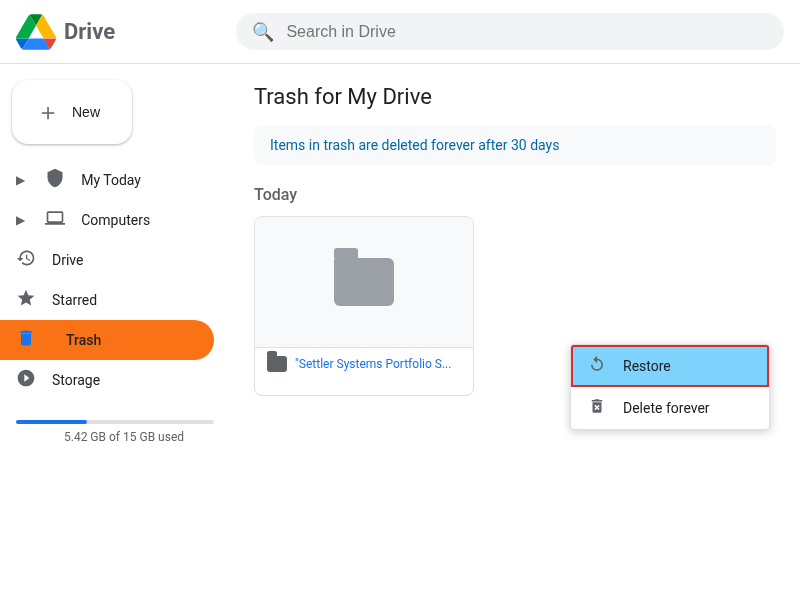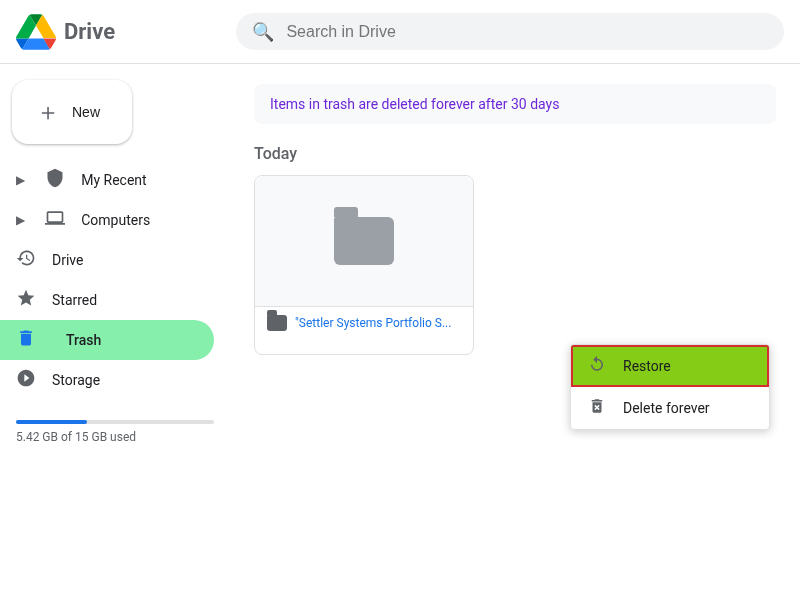--- a/index.html
+++ b/index.html
@@ -29,36 +29,36 @@
       padding: 16px 24px; border-radius: 16px; box-shadow: 0 1px 3px rgba(0,0,0,0.3);
       cursor: pointer; font-size: 14px; font-weight: 500; color: #202124;
       background: #fff; border: none; width: 120px;
     }
     .new-plus { font-size: 24px; color: #5f6368; }
     .sidebar-item {
       display: flex; align-items: center; gap: 16px; padding: 8px 12px 8px 16px;
       border-radius: 0 24px 24px 0; cursor: pointer; margin-right: 16px;
       font-size: 14px; color: #202124; height: 40px;
     }
-    .sidebar-item.active { background: #86efac; font-weight: 500; gap: 30px; }
+    .sidebar-item.active { background: #f97316; font-weight: 500; gap: 30px; }
     .sidebar-item .icon { font-size: 18px; color: #5f6368; width: 20px; text-align: center; }
     .sidebar-item.active .icon { color: #1a73e8; }
     .sidebar-item.trash-item .icon { color: #1a73e8; }
 
     .storage-section { padding: 12px 16px; margin-top: 8px; }
     .storage-bar-bg { height: 4px; background: #e0e0e0; border-radius: 2px; margin-bottom: 6px; }
     .storage-bar-fill { height: 4px; background: #1a73e8; border-radius: 2px; width: 36%; }
-    .storage-text { font-size: 12px; color: #5f6368; }
+    .storage-text { font-size: 12px; color: #5f6368; margin-left: 48px; }
 
     
     .main { flex: 1; padding: 20px 24px; position: relative; overflow: hidden; }
     .page-title { font-size: 22px; font-weight: 400; color: #202124; margin-bottom: 16px; }
     .trash-notice {
       background: #f8f9fa; padding: 12px 16px; border-radius: 8px;
-      font-size: 14px; color: #6d28d9; margin-bottom: 20px;
+      font-size: 14px; color: #0369a1; margin-bottom: 20px;
     }
     .section-label { font-size: 16px; color: #5f6368; margin-bottom: 12px; font-weight: 500; }
 
     
     .file-grid { display: flex; gap: 16px; flex-wrap: wrap; }
     .file-card {
       width: 220px; height: 180px; border: 1px solid #e0e0e0; border-radius: 8px;
       overflow: hidden; cursor: pointer; position: relative;
     }
     .file-card-preview {
@@ -89,21 +89,21 @@
       position: absolute; top: 280px; left: 340px; background: #fff;
       border-radius: 4px; box-shadow: 0 2px 10px rgba(0,0,0,0.2);
       width: 200px; z-index: 100; border: 1px solid #e0e0e0;
       overflow: hidden;
     }
     .context-menu-item {
       display: flex; align-items: center; gap: 16px; padding: 10px 16px;
       cursor: pointer; font-size: 14px; color: #202124;
     }
     .context-menu-item.highlighted {
-      background: #84cc16; outline: 2px solid #d32f2f; outline-offset: -2px;
+      background: #7dd3fc; outline: 2px solid #d32f2f; outline-offset: -2px;
     }
     .menu-icon { font-size: 18px; color: #5f6368; width: 20px; text-align: center; }
 
     
     .chevron { font-size: 12px; color: #5f6368; margin-right: 4px; }
   </style>
 </head>
 <body>
 
 <div class="header">
@@ -132,21 +132,21 @@
       <span>New</span>
     </button>
 
     <div class="sidebar-item">
       <span class="chevron">▶</span>
       <span class="icon">
         <svg width="20" height="20" viewBox="0 0 24 24" fill="none" xmlns="http://www.w3.org/2000/svg">
           <path d="M12 1L3 5v6c0 5.55 3.84 10.74 9 12 5.16-1.26 9-6.45 9-12V5l-9-4z" fill="#5f6368"></path>
         </svg>
       </span>
-      <span>My Recent</span>
+      <span>My Today</span>
     </div>
 
     <div class="sidebar-item">
       <span class="chevron">▶</span>
       <span class="icon">
         <svg width="20" height="20" viewBox="0 0 24 24" fill="#5f6368">
             <path d="M20 18c1.1 0 2-.9 2-2V6c0-1.1-.9-2-2-2H4c-1.1 0-2 .9-2 2v10c0 1.1.9 2 2 2H0v2h24v-2h-4zM4 6h16v10H4V6z"></path>
           </svg>
       </span>
       <span>Computers</span>
@@ -191,20 +191,21 @@
 
     <div class="storage-section">
       <div class="storage-bar-bg">
         <div class="storage-bar-fill"></div>
       </div>
       <div class="storage-text">5.42 GB of 15 GB used</div>
     </div>
   </div>
 
   <div class="main">
+    <h1 class="page-title">Trash for My Drive</h1>
     <div class="trash-notice">Items in trash are deleted forever after 30 days</div>
     <div class="section-label">Today</div>
 
     <div class="file-grid">
       <div class="file-card">
         <div class="file-card-preview">
           <div class="folder-icon-large"></div>
         </div>
         <div class="file-card-footer">
           <div class="folder-small"></div>

